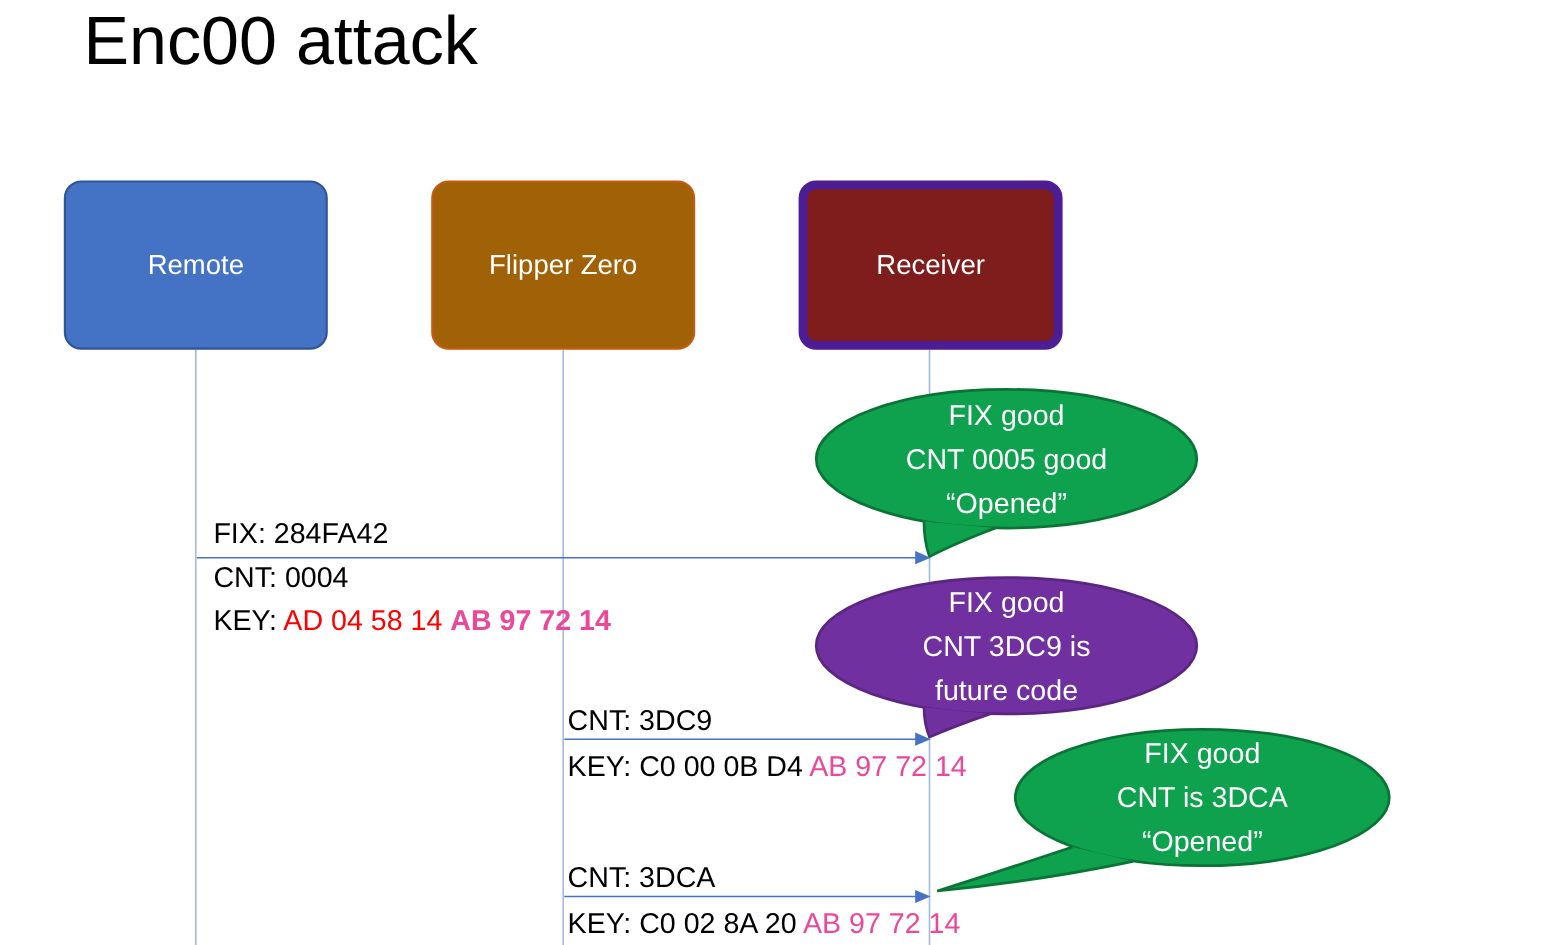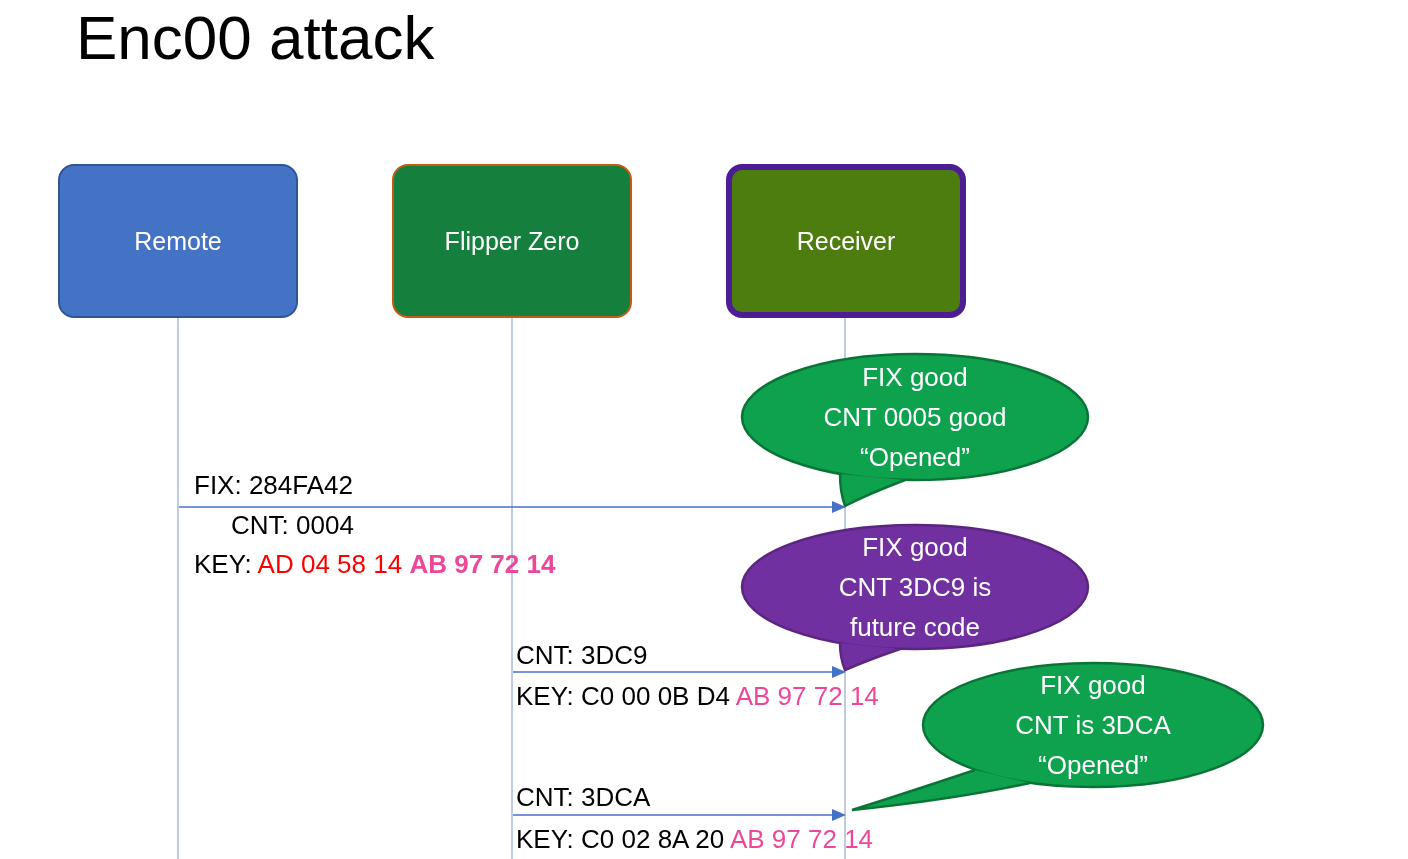--- a/index.html
+++ b/index.html
@@ -12,22 +12,22 @@
     font-size:62px; font-weight:400; color:#000000;
     z-index:3; white-space:nowrap;
   }
 
   .actor {
     position:absolute; top:164px; width:240px; height:154px;
     display:flex; align-items:center; justify-content:center;
     color:#ffffff; font-size:25px; z-index:2; text-align:center;border-radius:16px;
   }
   .actor.remote   { left:58px;  background:#4472C4; border:2px solid #2F5597; }
-  .actor.flipper  { left:392px; background:#15803d; border:2px solid #C55A11; }
-  .actor.receiver { left:726px; background:#4d7c0f; border:6px solid #4c1d95; }
+  .actor.flipper  { left:392px; background:#a16207; border:2px solid #C55A11; }
+  .actor.receiver { left:726px; background:#7f1d1d; border:8px solid #4c1d95; }
 
   .diagram-svg { position:absolute; left:0; top:0; z-index:1; }
 
   .msg {
     position:absolute; font-size:26px; line-height:31px; color:#000000;
     z-index:2; white-space:nowrap;
   }
   .msg .red   { color:#FF0000; }
   .msg .green { color:#ec4899; }
   .msg .bold  { font-weight:700; }
@@ -76,21 +76,21 @@
     <span>Remote</span>
   </div>
   <div class="actor flipper">
     <span>Flipper Zero</span>
   </div>
   <div class="actor receiver">
     <span>Receiver</span>
   </div>
 
   <div class="msg" style="left:194px; top:470px;">FIX: 284FA42</div>
-  <div class="msg" style="left:194px; top:510px;margin-left:37px;">CNT: 0004</div>
+  <div class="msg" style="left:194px; top:510px;">CNT: 0004</div>
   <div class="msg" style="left:194px; top:549px;">
     <span>KEY: </span><span class="red">AD 04 58 14 </span><span class="green bold">AB 97 72 14</span>
   </div>
 
   <div class="msg" style="left:516px; top:640px;">CNT: 3DC9</div>
   <div class="msg" style="left:516px; top:681px;">
     <span>KEY: C0 00 0B D4 </span><span class="green">AB 97 72 14</span>
   </div>
 
   <div class="msg" style="left:516px; top:782px;">CNT: 3DCA</div>

